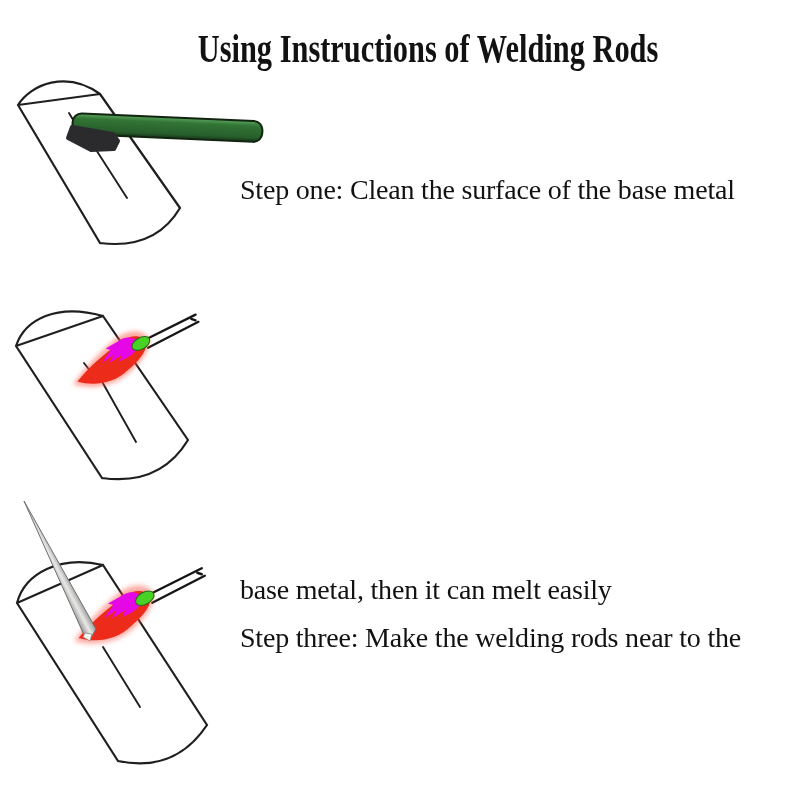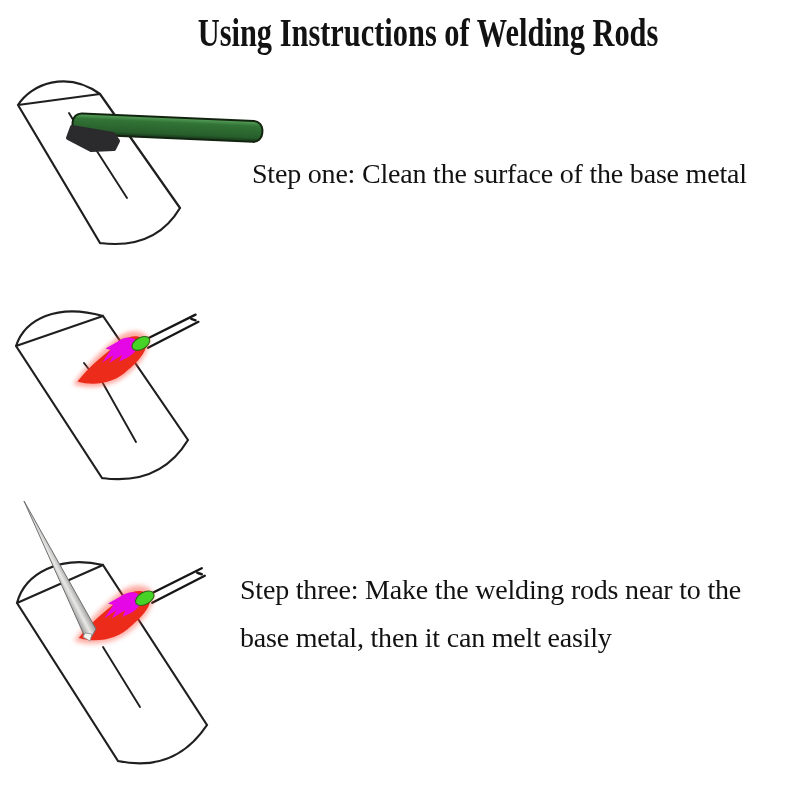--- a/index.html
+++ b/index.html
@@ -1,28 +1,28 @@
 <!DOCTYPE html>
 <html><head>
 <meta charset="utf-8">
 <style>
   html,body{margin:0;padding:0;background:#ffffff;}
   .page{
     position:relative;width:800px;height:800px;background:#ffffff;
     font-family:"Liberation Serif","DejaVu Serif",serif;color:#121212;overflow:hidden;
   }
   .title{
-    position:absolute;top:11px;left:0;right:0;margin:0;padding-left:56px;
+    position:absolute;top:11px;left:0;right:0;margin:16px;padding-left:56px;
     text-align:center;font-weight:bold;font-size:40px;line-height:44px;white-space:nowrap;
   }
   .title span{display:inline-block;transform:scaleX(0.76);}
   .step-text{
     position:absolute;font-size:28px;line-height:48px;letter-spacing:-0.2px;white-space:nowrap;
   }
-  #text-step1{left:240px;top:150px;margin-left:12px;}
+  #text-step1{left:240px;top:166px;}
   #text-step2{left:242px;top:329px;}
   #text-step3{left:240px;top:566px;}
   .illus{position:absolute;}
   #illus-step1{left:5px;top:78px;}
   #illus-step2{left:5px;top:295px;}
   #illus-step3{left:5px;top:495px;}
   .outline{fill:none;stroke:#1f1f1f;stroke-width:2.2;stroke-linecap:round;stroke-linejoin:round;}
   .centerline{fill:none;stroke:#1f1f1f;stroke-width:1.9;stroke-linecap:round;}
   .torchline{fill:none;stroke:#161616;stroke-width:3.2;stroke-linecap:round;}
 </style>
@@ -82,17 +82,17 @@
   <svg id="illus-step3" class="illus" width="230" height="290" viewBox="0 0 230 290">
     <path class="outline" d="M12,108 C20,78 55,60 98,70 M12,108 L98,70 M12,108 L113,266 M98,70 L202,230 M113,266 Q170,278 202,230"></path>
     <path class="centerline" d="M98,152 L135,212"></path>
     <use href="#torch-flame" transform="translate(63.25,60.5) scale(0.75)"></use>
     <g>
       <path fill="url(#rodGrad)" stroke="#6f6f6f" stroke-width="1" stroke-linejoin="round" d="M19,6 L91,134 L87,141 L79,140 Z"></path>
       <path fill="#f5f5f0" stroke="#8a8a8a" stroke-width="0.8" d="M80,138 L87,139 L85,146 L78,142 Z"></path>
     </g>
   </svg>
   <div id="text-step3" class="step-text">
+    <div>base metal, then it can melt easily</div>
     <div>Step three: Make the welding rods near to the</div>
-    <div>base metal, then it can melt easily</div>
   </div>
 
 </div>
 
 </body></html>

